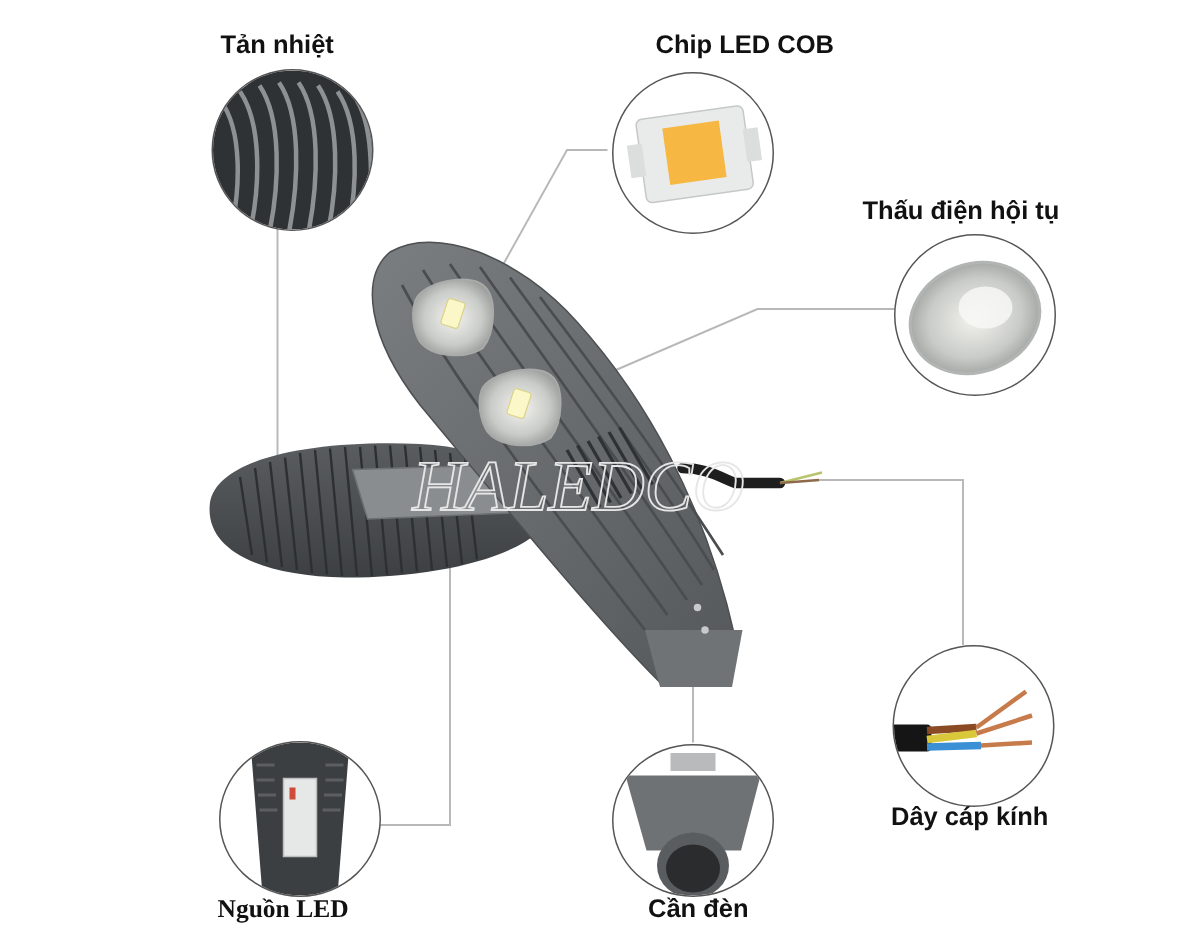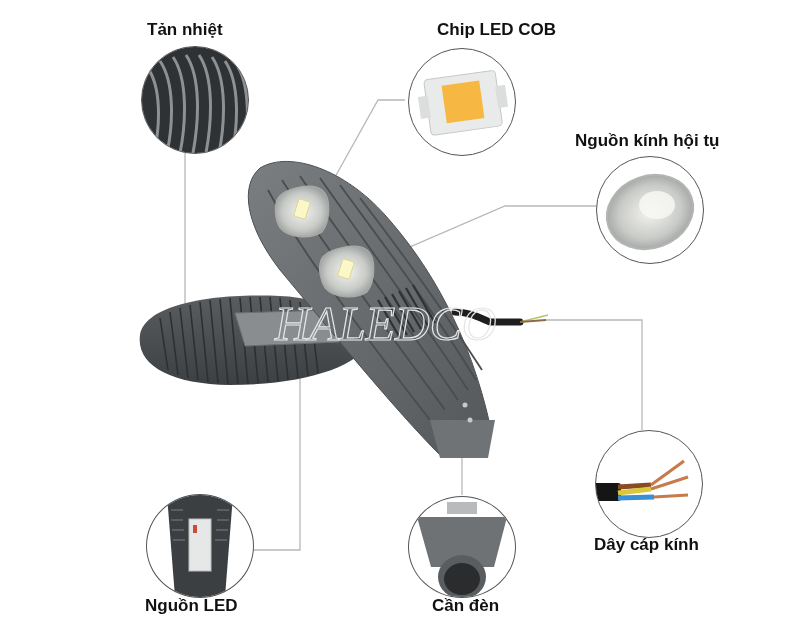--- a/index.html
+++ b/index.html
@@ -125,21 +125,21 @@
   <svg width="106" height="106" viewBox="0 0 106 106">
     <g transform="rotate(-8 53 53)">
       <rect x="18" y="26" width="72" height="56" rx="4" fill="#e9ebeb" stroke="#c6c8c8"></rect>
       <rect x="10" y="42" width="10" height="22" fill="#dcdede"></rect>
       <rect x="88" y="42" width="10" height="22" fill="#dcdede"></rect>
       <rect x="35" y="34" width="38" height="38" fill="#f6b842"></rect>
     </g>
   </svg>
 </div>
 
-<div class="label" style="left:575px;top:131px;">Nguồn kính hội tụ</div>
+<div class="label" style="left:575px;top:131px;">Thấu điện hội tụ</div>
 <div class="circle" style="left:596px;top:156px;width:106px;height:106px;">
   <svg width="106" height="106" viewBox="0 0 106 106">
     <ellipse cx="53" cy="55" rx="44" ry="36" fill="url(#lensg)" stroke="#b3b5b4" stroke-width="2" transform="rotate(-20 53 55)"></ellipse>
     <ellipse cx="60" cy="48" rx="18" ry="14" fill="#f7f7f5" opacity="0.85"></ellipse>
   </svg>
 </div>
 
 <div class="circle" style="left:595px;top:430px;width:106px;height:106px;">
   <svg width="106" height="106" viewBox="0 0 106 106">
     <rect x="-5" y="52" width="30" height="18" rx="3" fill="#151515"></rect>
@@ -173,13 +173,13 @@
         <line x1="26" y1="45" x2="38" y2="45"></line>
       <line x1="70" y1="15" x2="82" y2="15"></line>
         <line x1="70" y1="25" x2="82" y2="25"></line>
       <line x1="69" y1="35" x2="81" y2="35"></line>
         <line x1="68" y1="45" x2="80" y2="45"></line>
     </g>
     <rect x="42" y="24" width="22" height="52" fill="#e6e7e7" stroke="#bdbebe"></rect>
     <rect x="46" y="30" width="4" height="8" fill="#d04a3a"></rect>
   </svg>
 </div>
-<div class="label" style="left:145px;top:596px;">Nguồn LED</div>
+<div class="label" style="left:145px;top:596px;font-family:Liberation Serif, serif;">Nguồn LED</div>
 
 </body></html>

